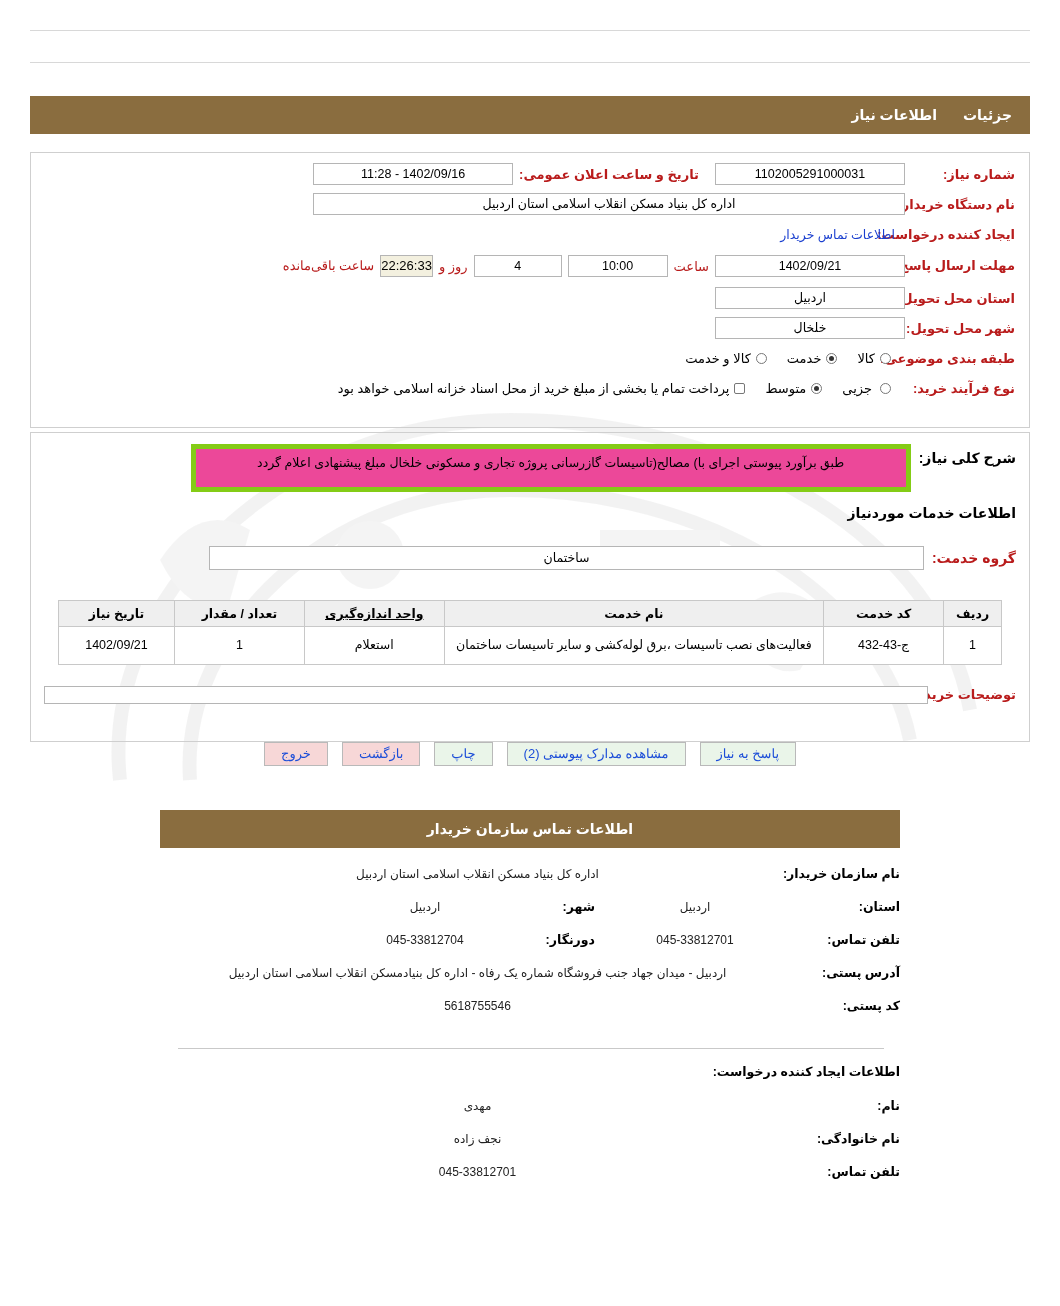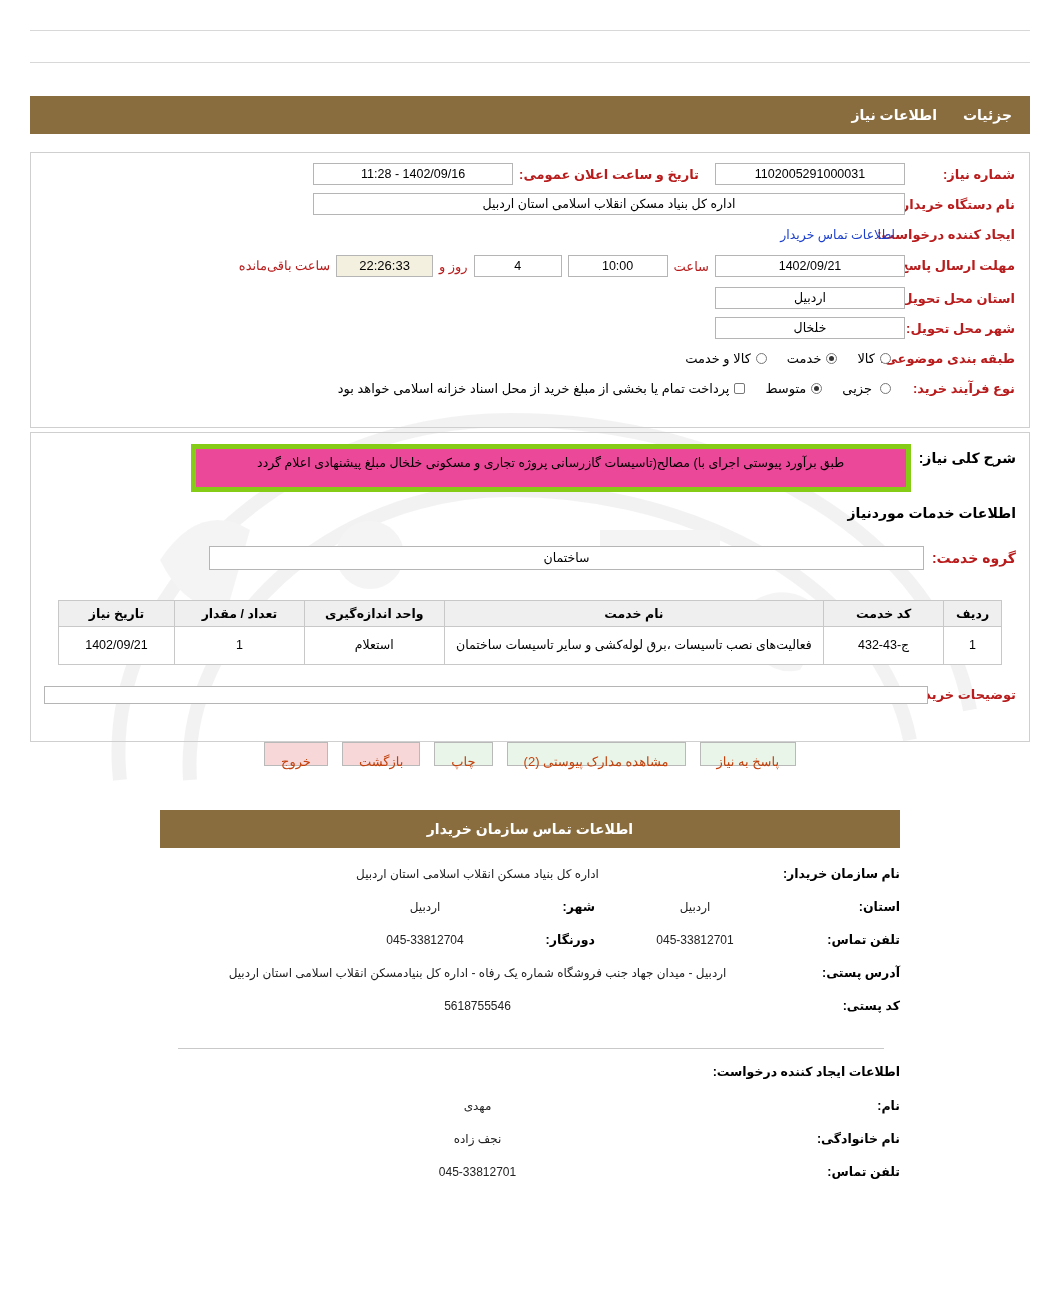--- a/index.html
+++ b/index.html
@@ -118,21 +118,21 @@
     background: #333;
   }
   .radio-group { display: flex; align-items: center; gap: 5px; }
   .radio-label { font-size: 13px; }
 
   .counter {
     border: 1px solid #b5b5b5;
     background: #f3f0df;
     color: #000;
     height: 22px; line-height: 20px;
-    padding: 0 22px;
+    padding: 0 0;
     font-size: 13px;
     text-align: center;
   }
 
   
   #desc-row { position: absolute; left: 44px; top: 444px; width: 972px; display: flex; align-items: flex-start; justify-content: flex-start; }
   .desc-label { font-weight: bold; font-size: 14px; white-space: nowrap; padding-top: 6px; }
   .desc-box {
     border: 5px solid #84cc16;
     background: #ec4899;
@@ -187,24 +187,24 @@
 
   
   #button-bar {
     position: absolute; left: 30px; top: 742px; width: 1000px;
     display: flex; justify-content: center; align-items: center; gap: 14px;
   }
   .btn {
     border: 1px solid #b9b9b9;
     background: #eef6ee;
     font-size: 13px;
-    color: #c2410c;
+    color: #1d4ed8;
     height: 24px;
     line-height: 22px;
-    padding: 8px 16px;
+    padding: 0 16px;
     white-space: nowrap;
     cursor: pointer;
   }
   .btn.green { background: #eaf5e9; }
   .btn.pink { background: #f7d7d7; }
   #contact-block { position: absolute; left: 160px; top: 866px; width: 740px; }
   .cline { display: flex; align-items: baseline; margin-bottom: 18px; }
   .cl-k { width: 105px; text-align: right; font-weight: bold; font-size: 12.5px; white-space: nowrap; }
   .cl-v { flex: 1; text-align: center; font-size: 12px; color: #222; }
   .cl-k2 { width: 70px; text-align: right; font-weight: bold; font-size: 12.5px; white-space: nowrap; }
@@ -331,21 +331,21 @@
       <span class="lbl" style="font-size:14px;">گروه خدمت:</span>
       <span class="svc-group-box">ساختمان</span>
     </div>
 
     <table class="grid">
       <thead>
         <tr>
           <th style="width:58px;">ردیف</th>
           <th style="width:120px;">کد خدمت</th>
           <th style="width:380px;">نام خدمت</th>
-          <th style="width:140px;">واحد اندازه‌گیری</th>
+          <th style="width:140px;text-decoration:underline;">واحد اندازه‌گیری</th>
           <th style="width:130px;">تعداد / مقدار</th>
           <th style="width:116px;">تاریخ نیاز</th>
         </tr>
       </thead>
       <tbody>
         <tr>
           <td>1</td>
           <td>ج-43-432</td>
           <td>فعالیت‌های نصب تاسیسات ،برق لوله‌کشی و سایر تاسیسات ساختمان</td>
           <td>استعلام</td>

